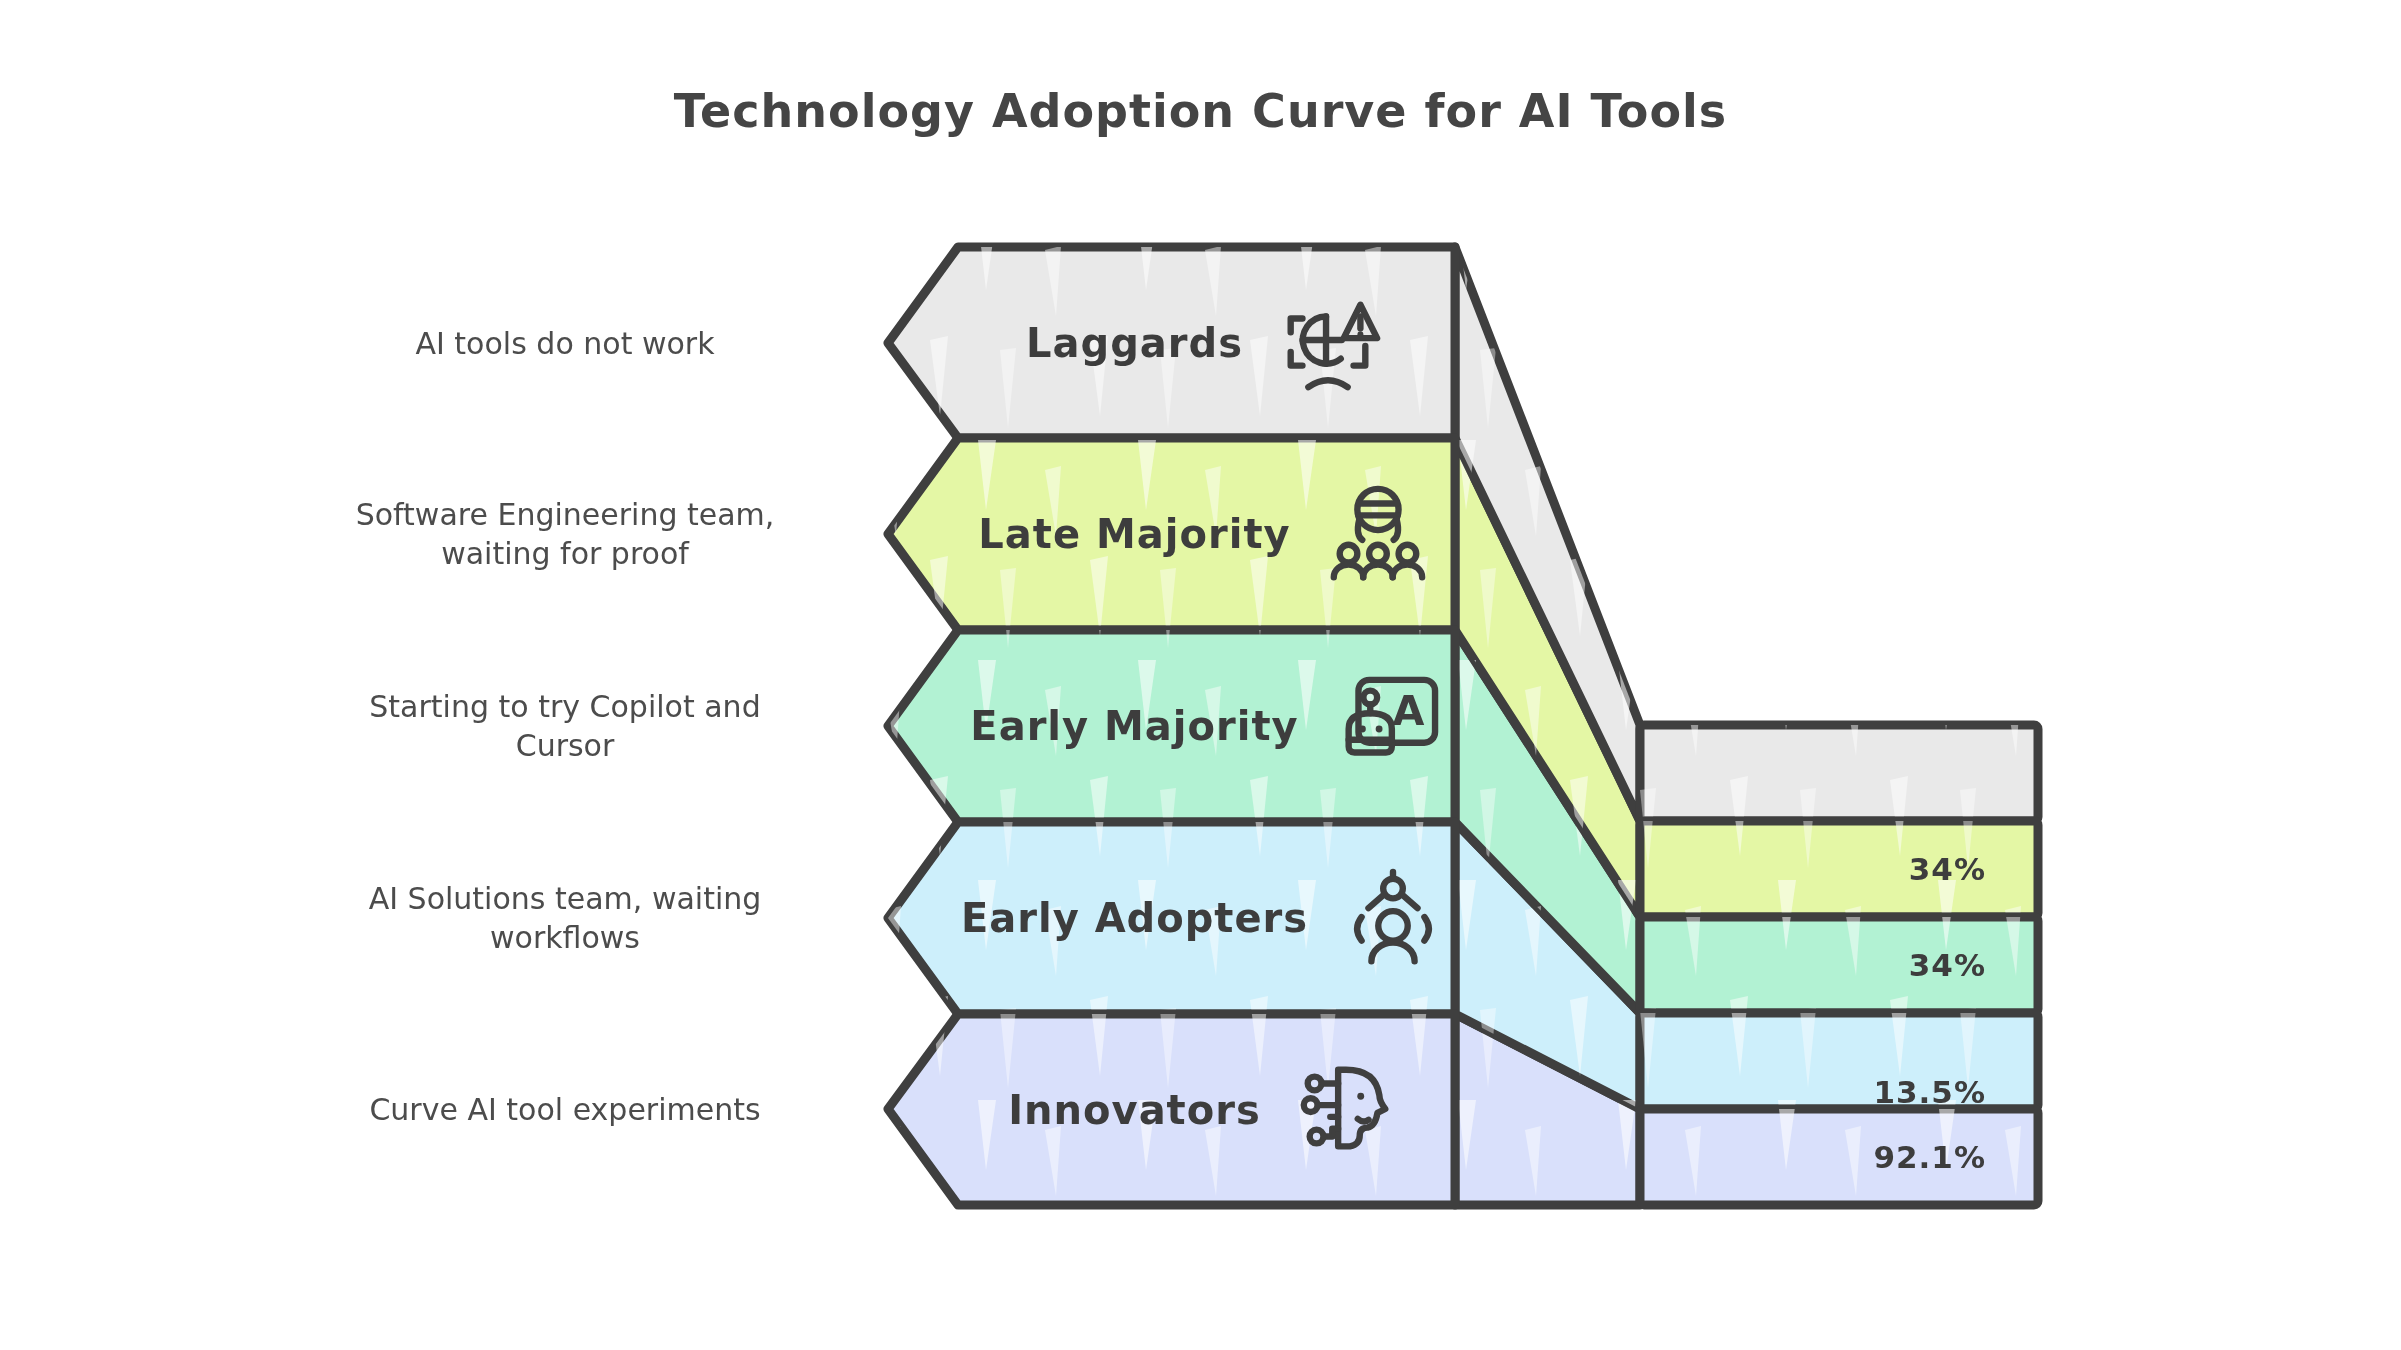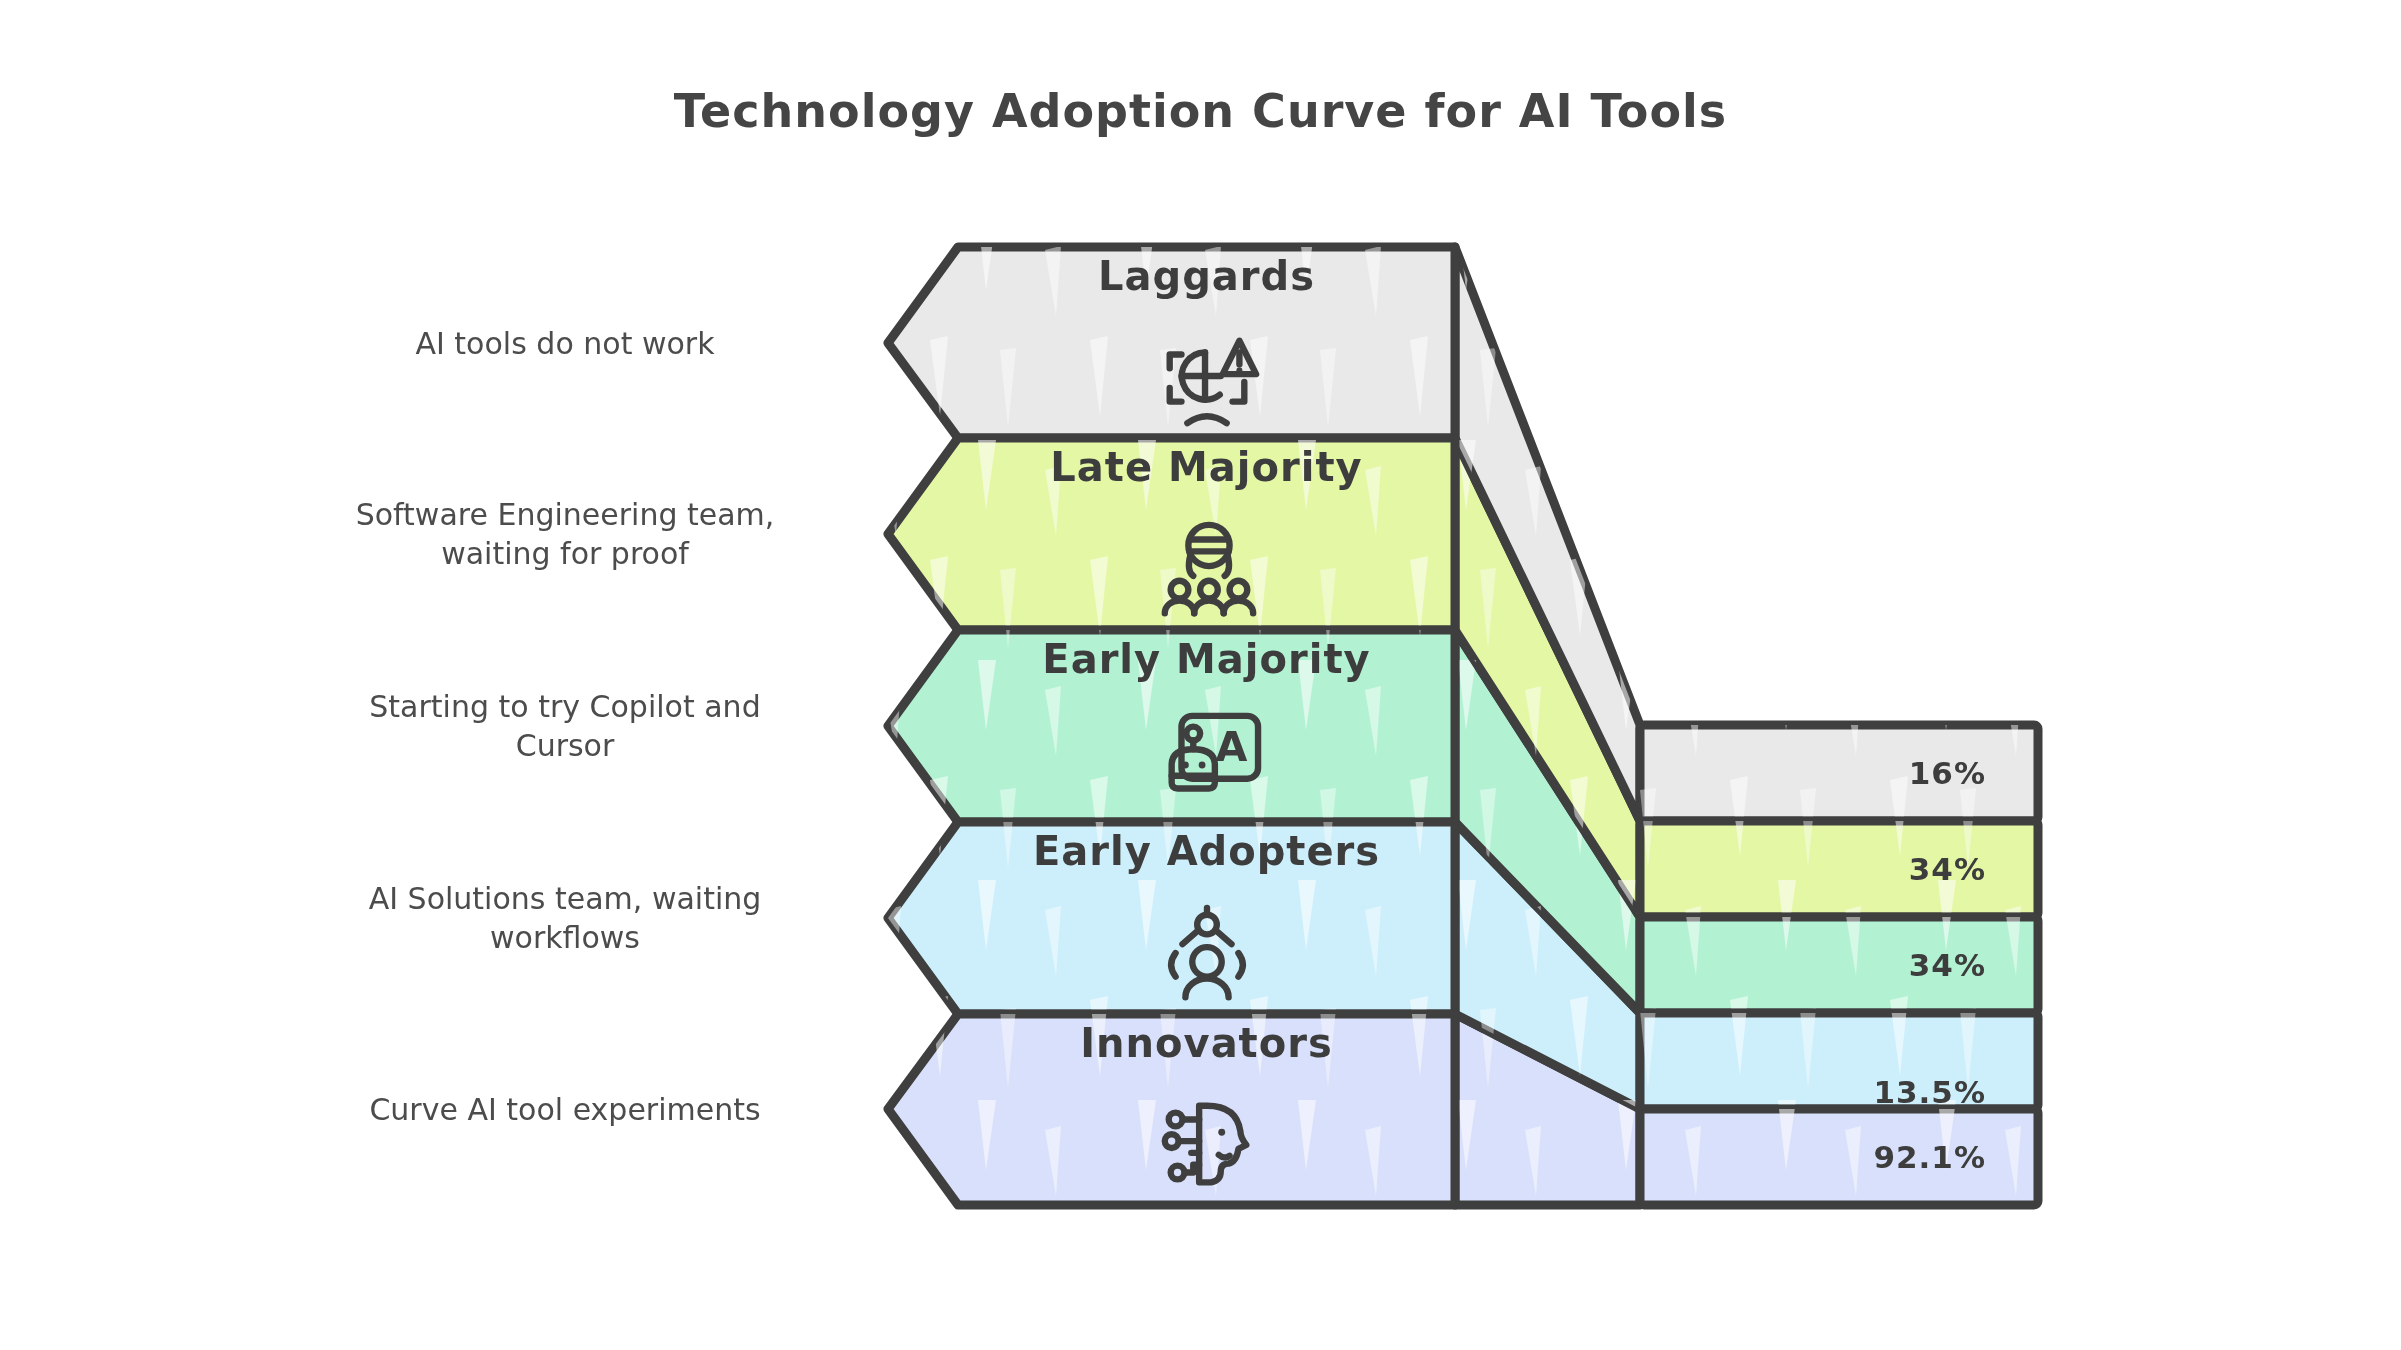--- a/index.html
+++ b/index.html
@@ -24,21 +24,21 @@
   .caption{
     position:absolute;
     width:560px;left:285px;
     transform:translateY(-50%);
     text-align:center;
     font-size:30px;line-height:1.3;
     color:var(--text);
   }
   .rowbox{
     position:absolute;left:958px;width:497px;
-    display:flex;align-items:center;justify-content:center;gap:26px;flex-direction:column;
+    display:flex;align-items:center;justify-content:center;gap:26px;
   }
   .rowlabel{
     font-size:40px;font-weight:700;letter-spacing:1px;color:#3d3d3d;
     white-space:nowrap;
   }
   .rowicon{flex:0 0 auto;}
   .pct{
     position:absolute;left:1640px;width:398px;height:96px;
     display:flex;align-items:center;justify-content:flex-end;
     padding-right:0;box-sizing:border-box;
@@ -201,23 +201,20 @@
       <path d="M52 28 H36"></path>
         <circle cx="28" cy="28" r="7"></circle>
       <path d="M52 50 H32"></path>
         <circle cx="24" cy="50" r="7"></circle>
       <path d="M52 62 H44"></path>
       <path d="M52 74 H46 V82 H38"></path>
         <circle cx="30" cy="82" r="7"></circle>
     </svg>
   </div>
 
-  <div class="pct" style="top:725px">
-    <span>16%</span>
-  </div>
   <div class="pct" style="top:821px">
     <span>34%</span>
   </div>
   <div class="pct" style="top:917px">
     <span>34%</span>
   </div>
   <div class="pct" style="top:1044px">
     <span>13.5%</span>
   </div>
   <div class="pct" style="top:1109px">

